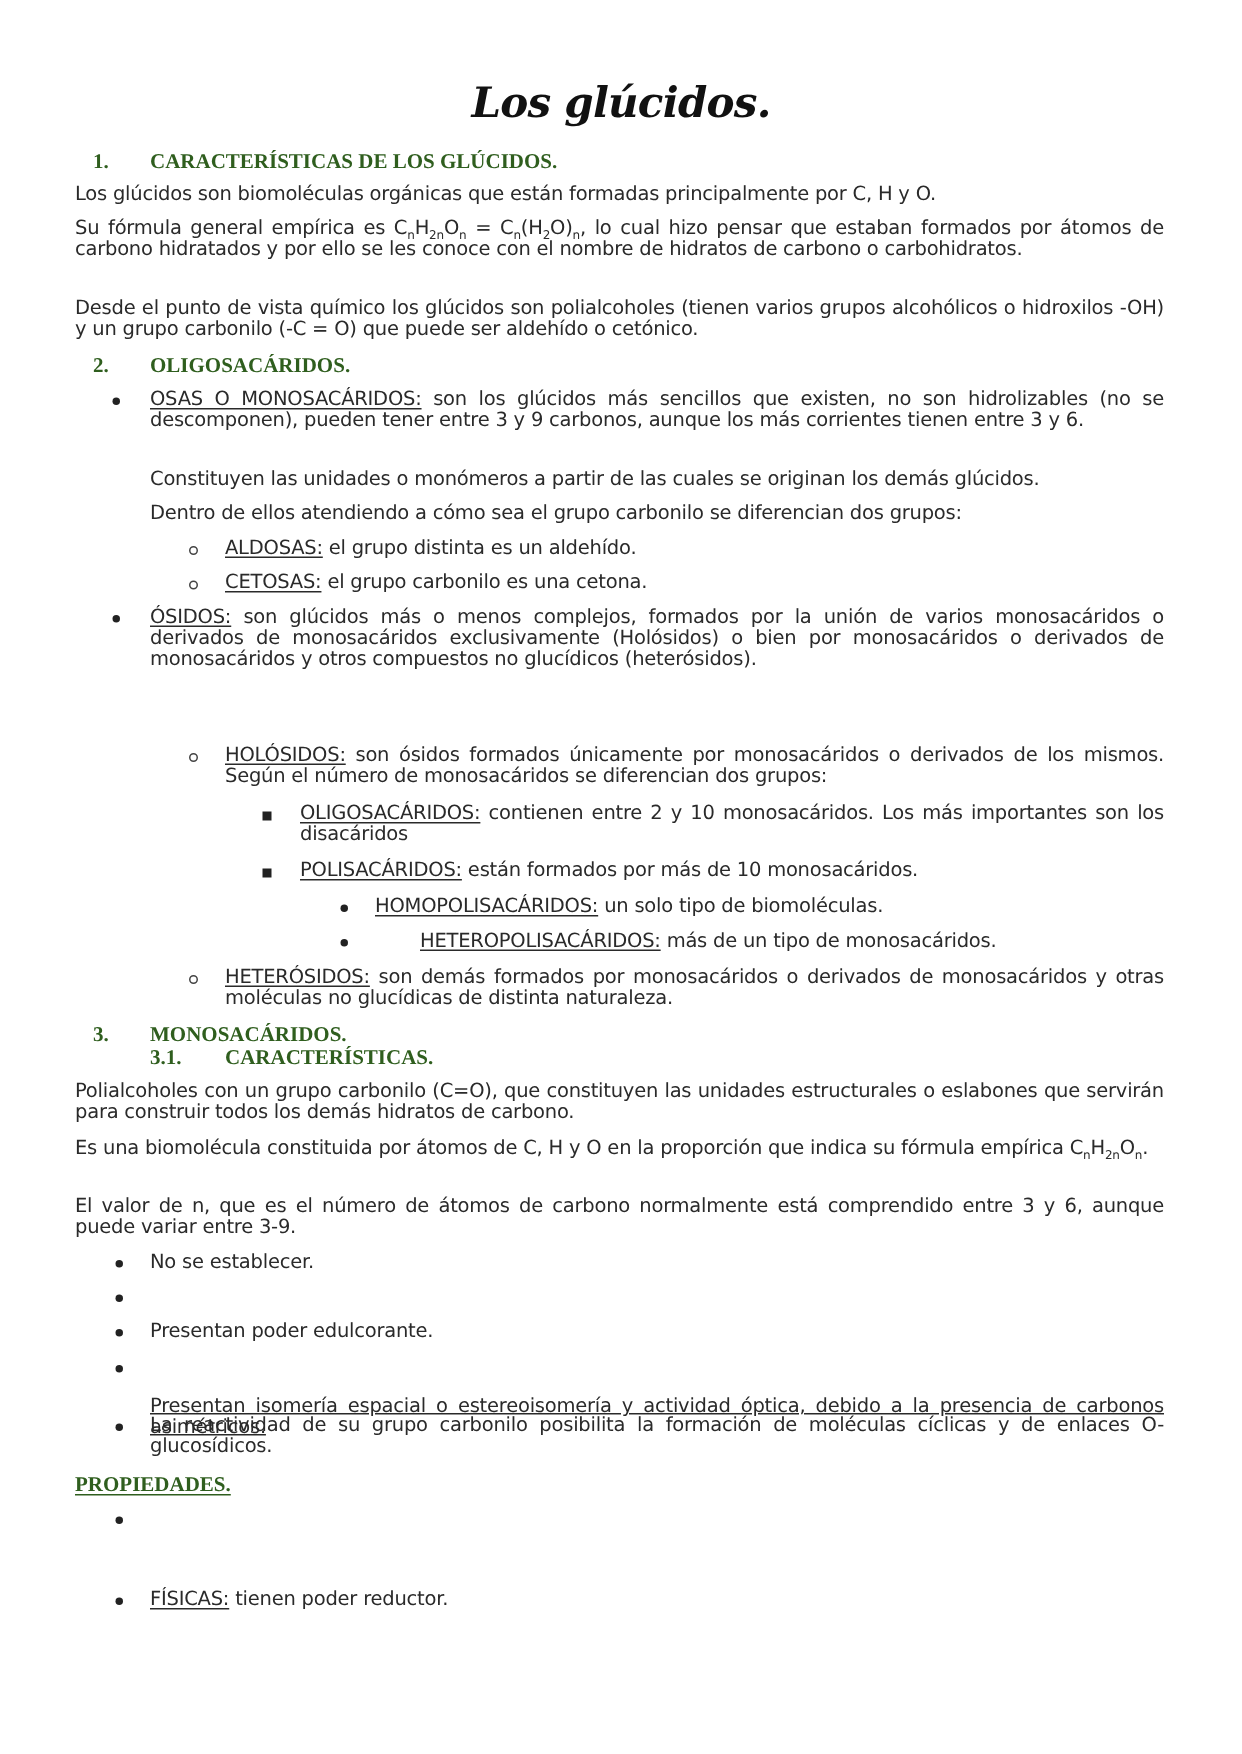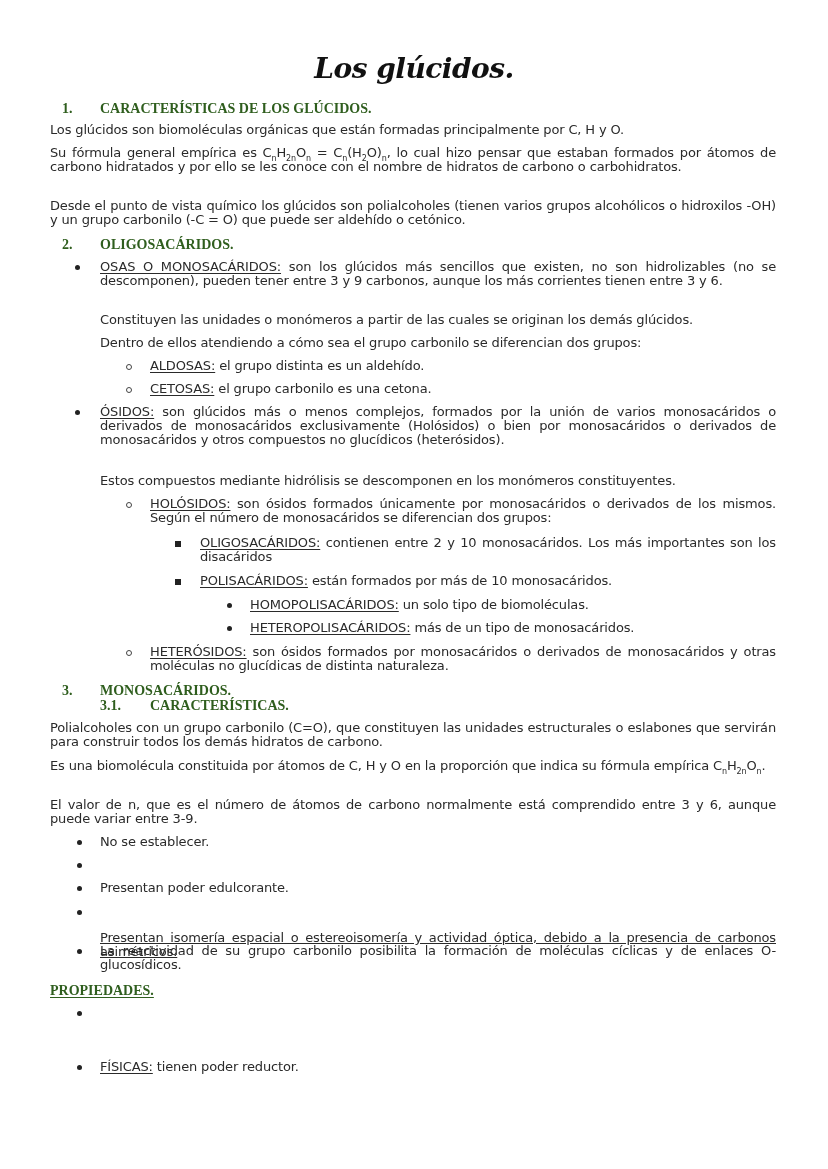--- a/index.html
+++ b/index.html
@@ -65,39 +65,38 @@
 
   <span class="circ" style="left:126px; top:364px;"></span>
   <div class="p ind2" style="top:359px;"><span class="u">ALDOSAS:</span><span> el grupo distinta es un aldehído.</span></div>
 
   <span class="circ" style="left:126px; top:387px;"></span>
   <div class="p ind2" style="top:382px;"><span class="u">CETOSAS:</span><span> el grupo carbonilo es una cetona.</span></div>
 
   <span class="dot" style="left:75px; top:410px;"></span>
   <div class="p ind1" style="top:405px;"><span class="u">ÓSIDOS:</span><span> son glúcidos más o menos complejos, formados por la unión de varios monosacáridos o derivados de monosacáridos exclusivamente (Holósidos) o bien por monosacáridos o derivados de monosacáridos y otros compuestos no glucídicos (heterósidos).</span></div>
 
-  <div class="p ind1" style="top:474px;">Estos compuestos mediante hidrólisis se descomponen en los monómeros constituyentes.</div>
 
   <span class="circ" style="left:126px; top:502px;"></span>
   <div class="p ind2" style="top:497px;"><span class="u">HOLÓSIDOS:</span><span> son ósidos formados únicamente por monosacáridos o derivados de los mismos. Según el número de monosacáridos se diferencian dos grupos:</span></div>
 
   <span class="sq" style="left:175px; top:541px;"></span>
   <div class="p ind3" style="top:536px;"><span class="u">OLIGOSACÁRIDOS:</span><span> contienen entre 2 y 10 monosacáridos. Los más importantes son los disacáridos</span></div>
 
   <span class="sq" style="left:175px; top:579px;"></span>
   <div class="p ind3" style="top:574px;"><span class="u">POLISACÁRIDOS:</span><span> están formados por más de 10 monosacáridos.</span></div>
 
   <span class="dot" style="left:227px; top:603px;"></span>
   <div class="p ind4" style="top:598px;"><span class="u">HOMOPOLISACÁRIDOS:</span><span> un solo tipo de biomoléculas.</span></div>
 
   <span class="dot" style="left:227px; top:626px;"></span>
-  <div class="p ind4" style="top:621px;"><span class="u">HETEROPOLISACÁRIDOS:</span><span> más de un tipo de monosacáridos.</span></div>
+  <div class="p ind4" style="top:621px;margin-left:30px;"><span class="u">HETEROPOLISACÁRIDOS:</span><span> más de un tipo de monosacáridos.</span></div>
 
   <span class="circ" style="left:126px; top:650px;"></span>
-  <div class="p ind2" style="top:645px;"><span class="u">HETERÓSIDOS:</span><span> son ósidos formados por monosacáridos o derivados de monosacáridos y otras moléculas no glucídicas de distinta naturaleza.</span></div>
+  <div class="p ind2" style="top:645px;"><span class="u">HETERÓSIDOS:</span><span> son demás formados por monosacáridos o derivados de monosacáridos y otras moléculas no glucídicas de distinta naturaleza.</span></div>
 
   <div class="h1" style="left:62px; top:683px;">
     <span class="num">3.</span>
     <span class="txt">MONOSACÁRIDOS.</span>
   </div>
   <div class="h1" style="left:100px; top:698px;">
     <span class="num">3.1.</span>
     <span class="txt" style="left:50px;">CARACTERÍSTICAS.</span>
   </div>
 

